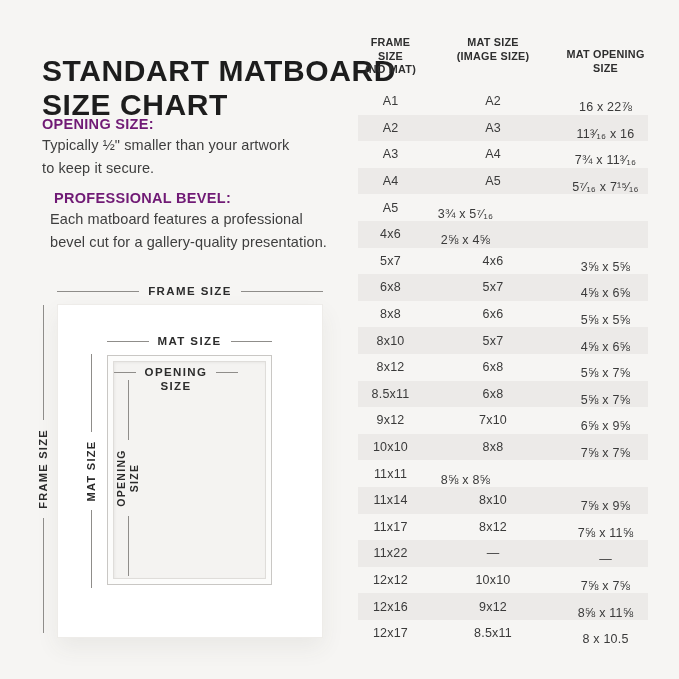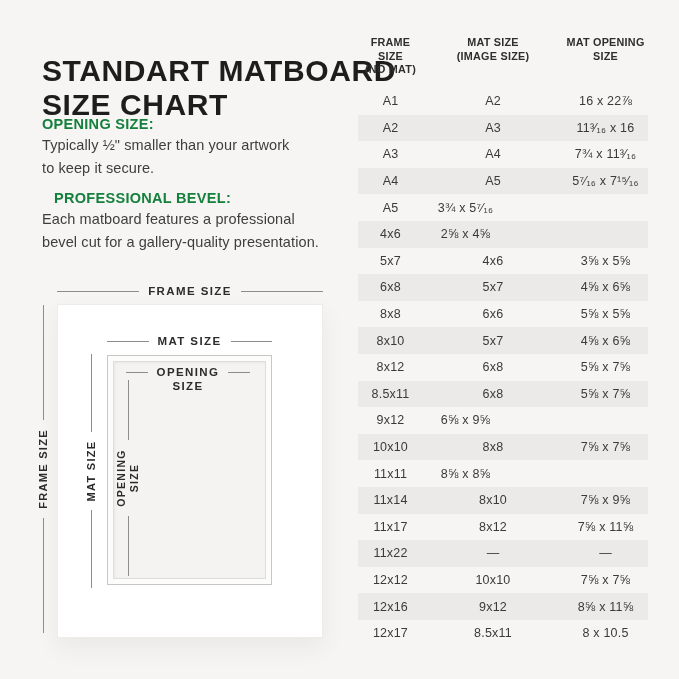--- a/index.html
+++ b/index.html
@@ -13,39 +13,39 @@
   }
   .abs{position:absolute;}
 
   
   .title{
     left:42px;top:34px;
     font-size:30px;line-height:34px;font-weight:700;
     letter-spacing:.6px;color:#1d1d1d;white-space:pre-line;
   }
   .sec-head{
-    font-size:14.5px;font-weight:700;letter-spacing:.3px;color:#15803d;
+    font-size:14.5px;font-weight:700;letter-spacing:.3px;color:#701a75;
   }
   .sec-body{
     font-size:14.5px;line-height:22.5px;color:#3e3e3e;white-space:pre-line;letter-spacing:.1px;
   }
   .sec1h{left:42px;top:116px;}
   .sec1b{left:42px;top:134px;}
   .sec2h{left:54px;top:190px;}
-  .sec2b{left:42px;top:208px;}
+  .sec2b{left:50px;top:208px;}
 
   
   .dlabel{
     display:flex;align-items:center;gap:9px;
     font-size:11.5px;font-weight:700;letter-spacing:1.4px;color:#2c2c2c;
   }
   .dlabel .rule{flex:1;height:1px;background:#8f8d8a;}
   .frame-top{left:57px;top:284px;width:266px;height:14px;}
   .mat-top{left:107px;top:334px;width:165px;height:14px;}
-  .opening-top{left:126px;top:366px;width:124px;height:28px;align-items:flex-start;}
+  .opening-top{left:114px;top:366px;width:124px;height:28px;align-items:flex-start;}
   .opening-top .rule{margin-top:6px;}
   .two-line{white-space:pre-line;text-align:center;line-height:13.5px;}
 
   .frame-box{
     left:57px;top:304px;width:266px;height:334px;
     background:#ffffff;border:1px solid #eeece9;box-sizing:border-box;
     box-shadow:0 10px 22px rgba(70,64,58,.07);
   }
   .mat-box{
     left:107px;top:355px;width:165px;height:230px;
@@ -68,21 +68,21 @@
   .v-opening{left:30px;top:463px;width:196px;height:30px;}
   .v-opening .txt{line-height:13px;font-size:10.5px;}
 
   
   .thead{
     left:358px;top:36px;width:290px;display:flex;
     font-size:10.8px;font-weight:700;letter-spacing:.25px;color:#2e2e2e;
     line-height:13.5px;text-align:center;
   }
   .thead .hcell{white-space:pre-line;}
-  .col1{width:65px;}.col2{width:140px;}.col3{width:85px;}
+  .col1{width:65px;}.col2{width:140px;}.col3{width:85px;margin-top:12px;}
   .trows{left:358px;top:88px;width:290px;}
   .trow{display:flex;align-items:center;height:26.6px;}
   .trow.stripe{background:#eceae8;}
   .tcell{
     text-align:center;font-size:12.5px;color:#3a3a3a;letter-spacing:.2px;
   }
 </style>
 </head>
 <body>
 
@@ -206,20 +206,21 @@
         <div class="tcell col2">6x8</div>
         <div class="tcell col3">5⅝ x 7⅝</div>
       </div>
       <div class="trow stripe">
         <div class="tcell col1">8.5x11</div>
         <div class="tcell col2">6x8</div>
         <div class="tcell col3">5⅝ x 7⅝</div>
       </div>
       <div class="trow">
         <div class="tcell col1">9x12</div>
+        <div class="tcell col2">7x10</div>
         <div class="tcell col3">6⅝ x 9⅝</div>
       </div>
       <div class="trow stripe">
         <div class="tcell col1">10x10</div>
         <div class="tcell col2">8x8</div>
         <div class="tcell col3">7⅝ x 7⅝</div>
       </div>
       <div class="trow">
         <div class="tcell col1">11x11</div>
         <div class="tcell col3">8⅝ x 8⅝</div>

